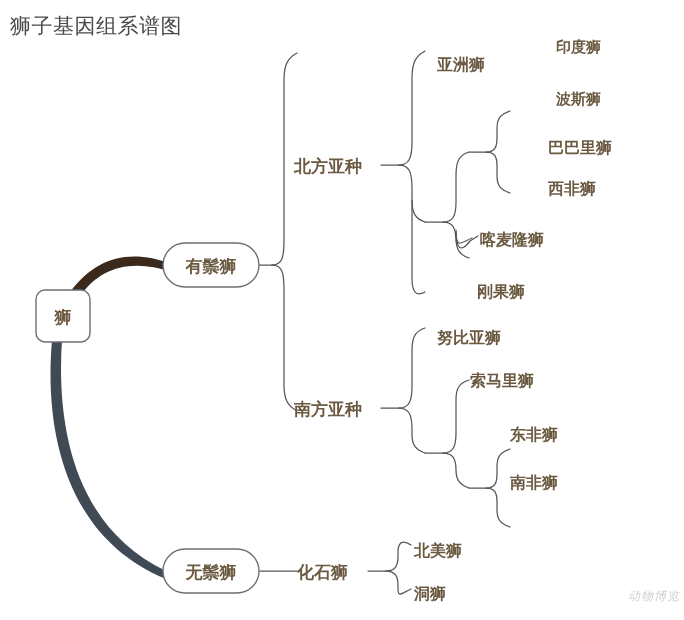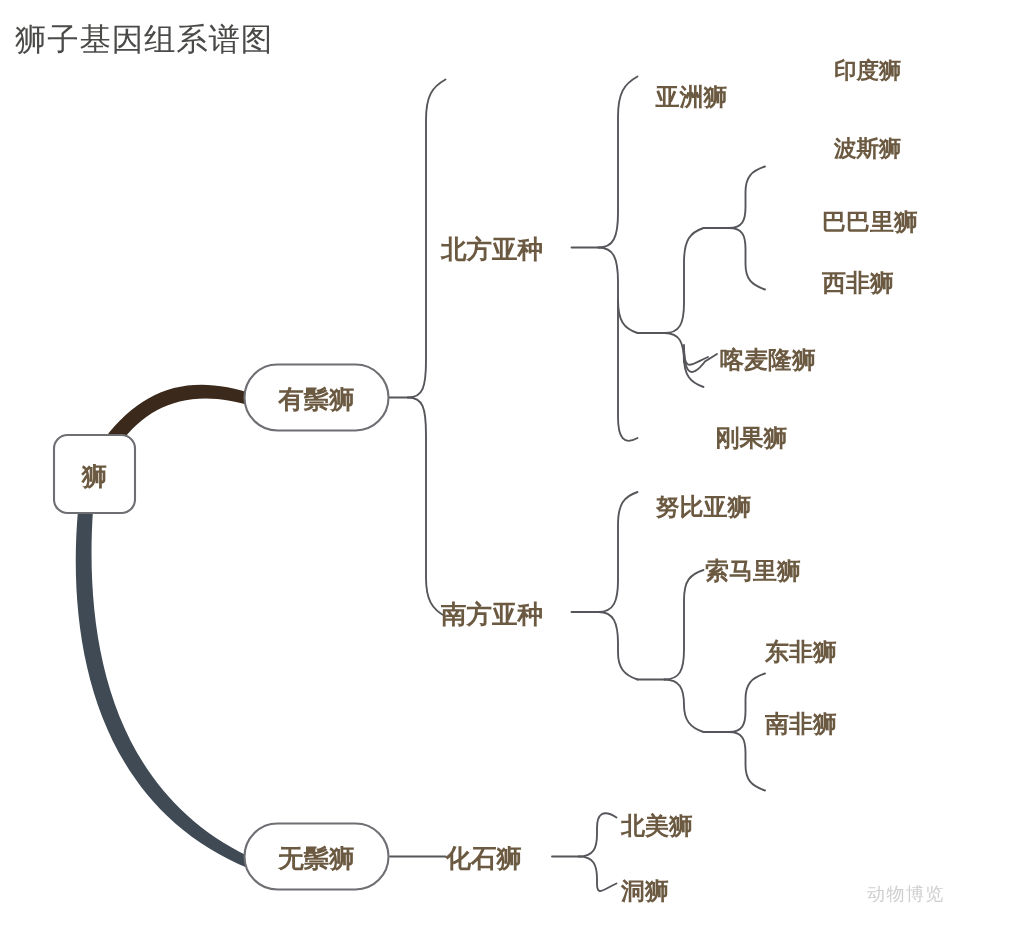--- a/index.html
+++ b/index.html
@@ -9,22 +9,22 @@
     position:relative;overflow:hidden;
   }
   #stage{position:absolute;inset:0;width:684px;height:620px;border-radius:11px;}
   .title{
     position:absolute;left:10px;top:12px;
     font-size:21px;color:#4a4a48;letter-spacing:0.5px;
     font-family:"DejaVu Sans","Liberation Sans",sans-serif;
     white-space:nowrap;
   }
   .watermark{
-    position:absolute;left:578px;top:588px;
-    font-size:12px;color:#cfcfcf;letter-spacing:1px;white-space:nowrap;
+    position:absolute;left:628px;top:588px;
+    font-size:12px;color:#cfcfcf;letter-spacing:1px;white-space:nowrap;font-style:italic;
   }
   svg{position:absolute;left:0;top:0;}
   .lbl{
     font-family:"DejaVu Sans","Liberation Sans",sans-serif;
     font-weight:bold;
     fill:#6b5a41;
   }
   .lbl-lg{font-size:17px;}
   .lbl-md{font-size:16px;}
   .lbl-sm{font-size:15px;}

